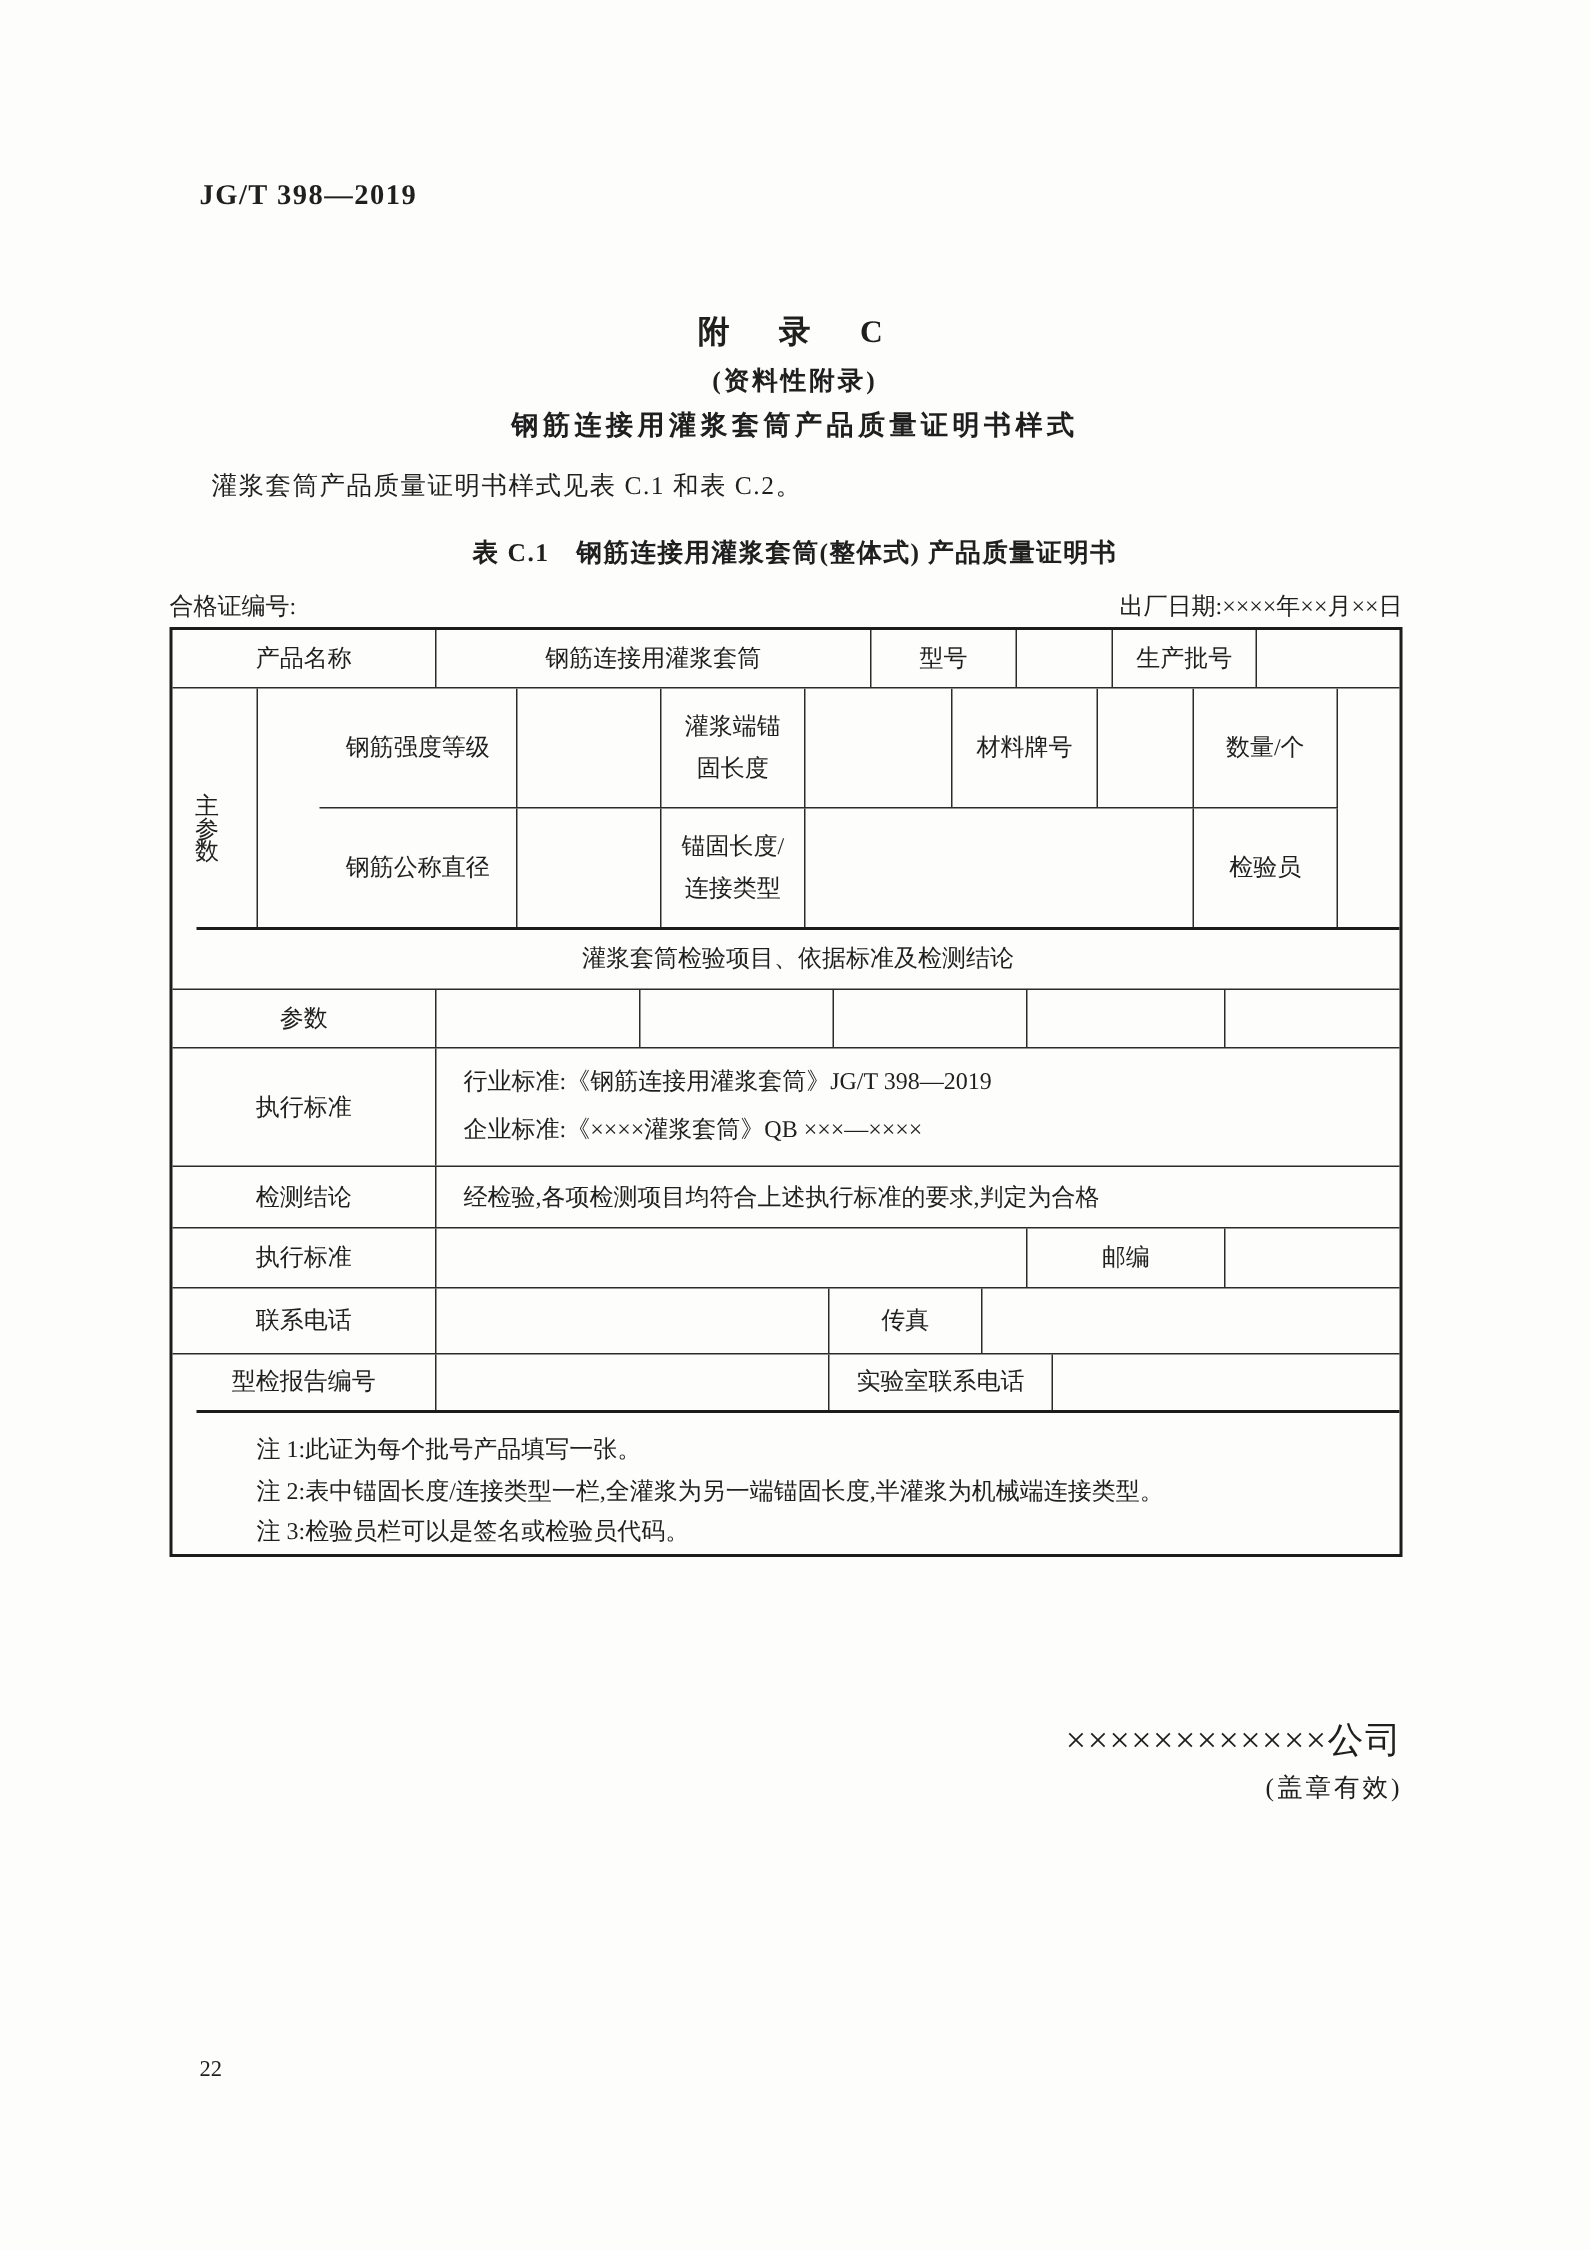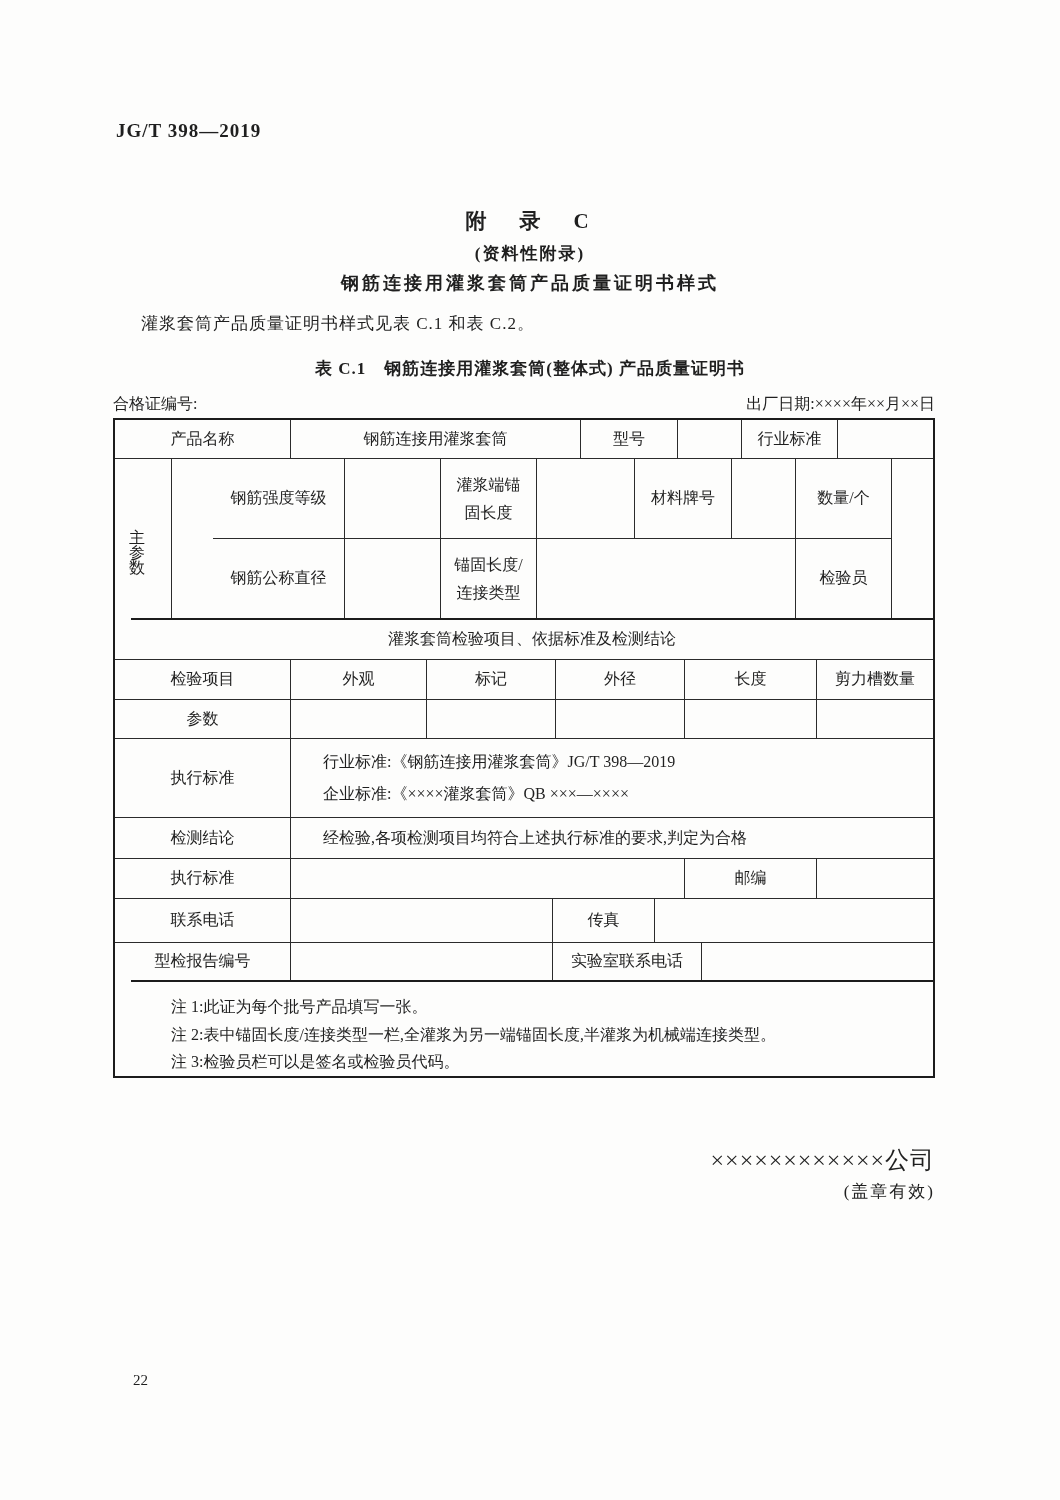--- a/index.html
+++ b/index.html
@@ -14,21 +14,21 @@
     width:1060px;height:1500px;
     margin:0 auto;
     background:var(--paper);
     color:var(--ink);
     font-family:"Liberation Serif","DejaVu Serif",serif;
     overflow:hidden;
   }
   .abs{position:absolute;}
   .center{width:1060px;left:0;text-align:center;}
 
-  .doc-code{left:116px;top:120px;font-size:19px;font-weight:bold;letter-spacing:1px;}
+  .doc-code{left:133px;top:120px;font-size:19px;font-weight:bold;letter-spacing:1px;}
   .appendix-title{top:207px;font-size:21px;font-weight:bold;letter-spacing:6px;}
   .appendix-subtitle{top:242px;font-size:17px;font-weight:bold;letter-spacing:2px;}
   .appendix-heading{top:271px;font-size:18px;font-weight:bold;letter-spacing:3px;}
   .intro{left:141px;top:312px;font-size:17px;letter-spacing:1px;}
   .table-caption{top:357px;font-size:17px;font-weight:bold;letter-spacing:1px;}
 
   .cert-row{left:113px;top:394px;width:822px;display:flex;justify-content:space-between;font-size:16px;}
 
   .doc-table{
     left:113px;top:418px;width:822px;
@@ -51,21 +51,21 @@
   .subrow{display:flex;box-sizing:border-box;}
   .subrow.sb{border-top:1px solid var(--line);}
   .v-text{
     writing-mode:vertical-rl;
     text-orientation:upright;
     letter-spacing:16px;
     line-height:1;
   }
   .wrap66{display:inline-block;width:70px;line-height:1.7;}
   .wrap78{display:inline-block;width:80px;line-height:1.7;}
-  .left-cell{justify-content:flex-start;text-align:left;padding-left:32px;}
+  .left-cell{justify-content:flex-start;text-align:left;padding-left:18px;}
   .std-lines{line-height:2.0;}
   .notes-cell{
     align-items:flex-start;justify-content:flex-start;text-align:left;
     padding:11px 16px 0 40px;line-height:1.72;
   }
   .notes-cell div{white-space:nowrap;}
 
   .footer-company{left:113px;top:1144px;width:822px;text-align:right;font-size:24px;letter-spacing:1px;}
   .footer-seal{left:113px;top:1180px;width:822px;text-align:right;font-size:17px;letter-spacing:2px;}
   .page-number{left:133px;top:1372px;font-size:15px;}
@@ -90,21 +90,21 @@
     <span>出厂日期:××××年××月××日</span>
   </div>
 
   <div class="abs doc-table">
 
     <div class="row first" style="height:38px">
       <div class="cell cfirst" style="width:175px">产品名称</div>
       <div class="cell" style="width:290px">钢筋连接用灌浆套筒</div>
       <div class="cell" style="width:97px">型号</div>
       <div class="cell" style="width:64px"></div>
-      <div class="cell" style="width:96px">行业标准</div>
+      <div class="cell" style="width:96px">生产批号</div>
       <div class="cell" style="flex:1"></div>
     </div>
 
     <div class="row" style="height:160px">
       <div class="cell cfirst" style="width:44px">
         <span class="v-text">主参数</span>
       </div>
       <div class="cell stack" style="flex:1">
         <div class="subrow" style="height:79px">
           <div class="cell cfirst" style="width:131px">钢筋强度等级</div>
@@ -128,28 +128,20 @@
           <div class="cell" style="width:96px">检验员</div>
           <div class="cell" style="flex:1"></div>
         </div>
       </div>
     </div>
 
     <div class="row thick" style="height:41px">
       <div class="cell cfirst" style="flex:1">灌浆套筒检验项目、依据标准及检测结论</div>
     </div>
 
-    <div class="row" style="height:40px">
-      <div class="cell cfirst" style="width:175px">检验项目</div>
-      <div class="cell" style="width:136px">外观</div>
-      <div class="cell" style="width:129px">标记</div>
-      <div class="cell" style="width:129px">外径</div>
-      <div class="cell" style="width:132px">长度</div>
-      <div class="cell" style="flex:1">剪力槽数量</div>
-    </div>
 
     <div class="row" style="height:39px">
       <div class="cell cfirst" style="width:175px">参数</div>
       <div class="cell" style="width:136px"></div>
       <div class="cell" style="width:129px"></div>
       <div class="cell" style="width:129px"></div>
       <div class="cell" style="width:132px"></div>
       <div class="cell" style="flex:1"></div>
     </div>
 

